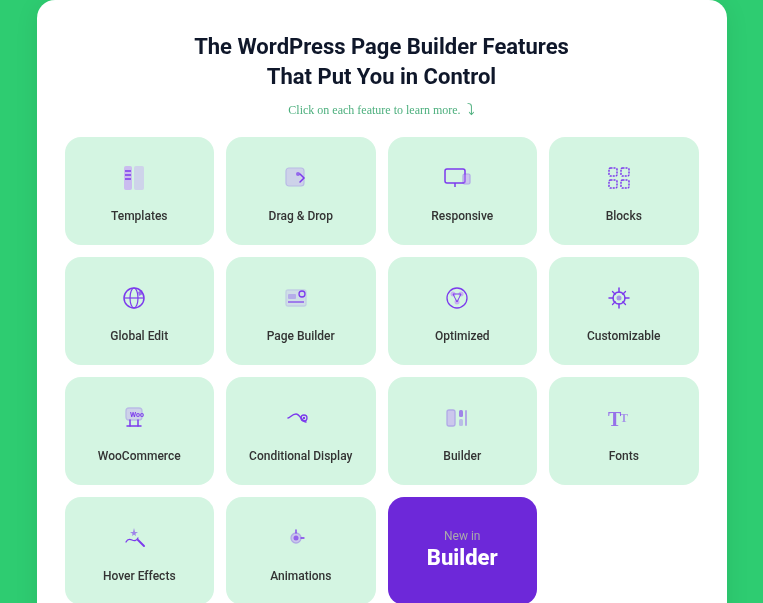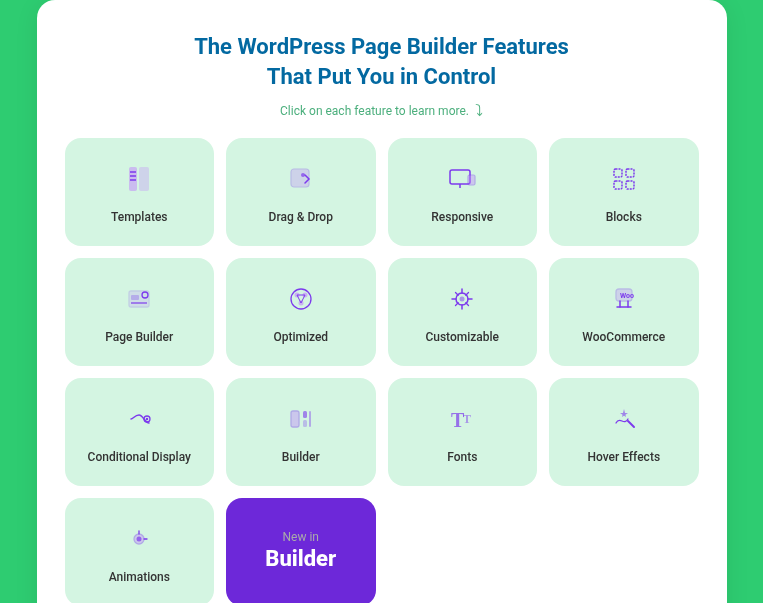--- a/index.html
+++ b/index.html
@@ -15,33 +15,34 @@
       background: #fff;
       border-radius: 18px;
       width: 690px;
       padding: 32px 28px 28px;
       box-shadow: 0 4px 24px rgba(0,0,0,0.08);
     }
     .title {
       text-align: center;
       font-size: 22px;
       font-weight: 700;
-      color: #0369a1;
+      color: #0f172a;
       line-height: 1.35;
       margin-bottom: 10px;
     }
     .subtitle-hint {
       text-align: center;
       font-size: 12px;
       color: #4caf7d;
       margin-bottom: 18px;
       display: flex;
       align-items: center;
       justify-content: center;
       gap: 6px;
+      font-family: Liberation Serif, serif;
     }
     .arrow-icon {
       font-size: 16px;
       color: #4caf7d;
     }
     .grid {
       display: grid;
       grid-template-columns: repeat(4, 1fr);
       gap: 12px;
     }
@@ -59,21 +60,20 @@
     }
     .feature-item.dark {
       background: #6d28d9;
       color: #fff;
     }
     .icon-wrap {
       width: 46px;
       height: 46px;
       display: flex;
       align-items: center;
-      justify-content: center;
       margin-bottom: 8px;
     }
     .icon-wrap svg {
       width: 36px;
       height: 36px;
     }
     .feature-label {
       font-size: 12px;
       color: #333;
       text-align: center;
@@ -153,20 +153,31 @@
           <rect x="8" y="8" width="8" height="8" rx="1.5" fill="none" stroke="#7c3aed" stroke-width="1.5" stroke-dasharray="2 1"></rect>
           <rect x="20" y="8" width="8" height="8" rx="1.5" fill="none" stroke="#7c3aed" stroke-width="1.5" stroke-dasharray="2 1"></rect>
           <rect x="8" y="20" width="8" height="8" rx="1.5" fill="none" stroke="#7c3aed" stroke-width="1.5" stroke-dasharray="2 1"></rect>
           <rect x="20" y="20" width="8" height="8" rx="1.5" fill="none" stroke="#7c3aed" stroke-width="1.5" stroke-dasharray="2 1"></rect>
         </svg>
       </div>
       <span class="feature-label">Blocks</span>
     </div>
 
 
+    <div class="feature-item">
+      <div class="icon-wrap">
+        <svg viewBox="0 0 36 36" fill="none">
+          <circle cx="18" cy="18" r="10" stroke="#7c3aed" stroke-width="1.5" fill="none"></circle>
+          <ellipse cx="18" cy="18" rx="4" ry="10" stroke="#7c3aed" stroke-width="1.2" fill="none"></ellipse>
+          <line x1="8" y1="18" x2="28" y2="18" stroke="#7c3aed" stroke-width="1.2"></line>
+          <path d="M22 12 L26 10 L27 14 L23 16 Z" fill="#7c3aed" opacity="0.7"></path>
+        </svg>
+      </div>
+      <span class="feature-label">Global Edit</span>
+    </div>
 
     <div class="feature-item">
       <div class="icon-wrap">
         <svg viewBox="0 0 36 36" fill="none">
           <rect x="8" y="10" width="20" height="16" rx="2" fill="#c084fc" opacity="0.2" stroke="#7c3aed" stroke-width="1.3"></rect>
           <circle cx="24" cy="14" r="3" fill="none" stroke="#7c3aed" stroke-width="1.3"></circle>
           <rect x="10" y="14" width="8" height="5" rx="1" fill="#7c3aed" opacity="0.3"></rect>
           <line x1="10" y1="22" x2="26" y2="22" stroke="#7c3aed" stroke-width="1.2"></line>
         </svg>
       </div>

